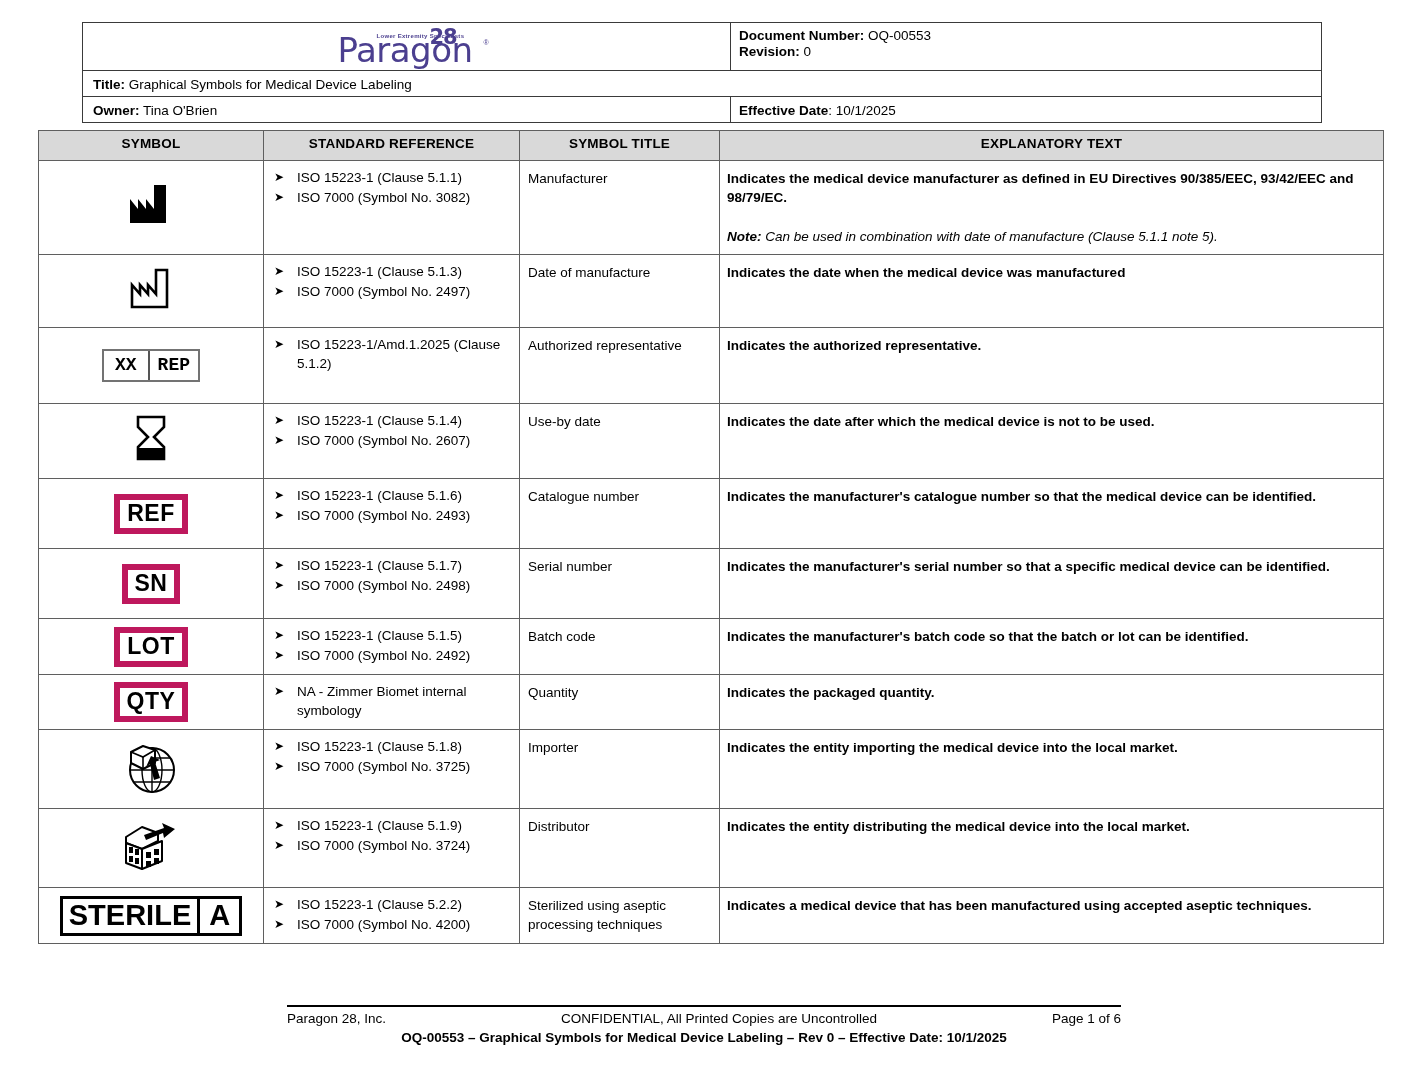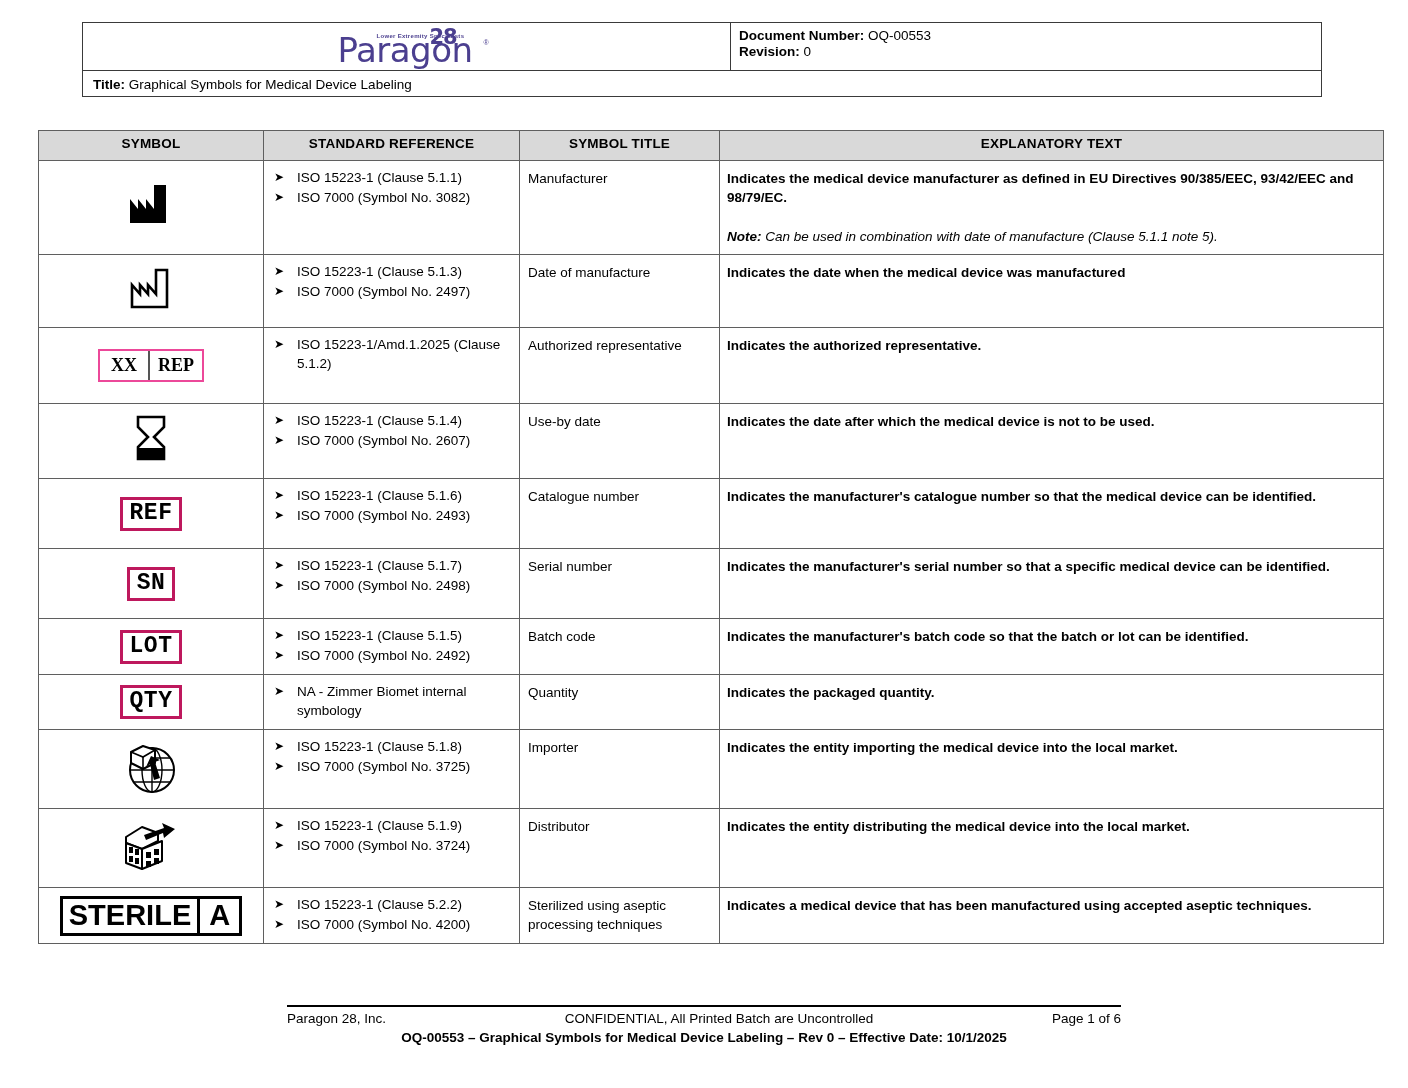--- a/index.html
+++ b/index.html
@@ -190,23 +190,23 @@
     font-family: "DejaVu Sans", sans-serif;
   }
   .note-line { margin-top: 20px; }
   .note-line .note-lbl { font-weight: bold; font-style: italic; }
   .note-line .note-txt { font-style: italic; }
   .exp-p { margin: 0; font-weight: bold; }
 
   
   .boxsym {
     display: inline-block;
-    border: 3px solid #be185d;
+    border: 6px solid #be185d;
     padding: 1px 7px 2px 7px;
-    font-family: Liberation Mono, monospace;
+    font-family: Liberation Sans, sans-serif;
     font-weight: bold;
     font-size: 23px;
     line-height: 25px;
     letter-spacing: 0.5px;
   }
   .sterile-box {
     display: inline-flex;
     border: 3px solid #000;
     align-items: stretch;
     font-family: "Liberation Sans", sans-serif;
@@ -214,23 +214,23 @@
     font-size: 29px;
     line-height: 33px;
   }
   .sterile-box .s-word { padding: 0 6px 1px 6px; }
   .sterile-box .s-a {
     border-left: 3px solid #000;
     padding: 0 9px 1px 9px;
   }
   .repbox {
     display: inline-flex;
-    border: 2px solid #ec4899;
+    border: 2px solid #737373;
     background: #fff;
-    font-family: Liberation Serif, serif;
+    font-family: Liberation Mono, monospace;
     font-weight: bold;
     font-size: 18px;
     line-height: 26px;
   }
   .repbox .r-xx { padding: 1px 11px 2px 11px; }
   .repbox .r-rep {
     border-left: 2px solid #555;
     padding: 1px 8px 2px 8px;
   }
 
@@ -285,20 +285,29 @@
     </div>
   </div>
 
   <div class="hdr-row">
     <div class="hdr-title-cell">
       <span class="b">Title:</span>
       <span>Graphical Symbols for Medical Device Labeling</span>
     </div>
   </div>
 
+  <div class="hdr-row">
+    <div class="hdr-owner-cell">
+      <span class="b">Owner:</span>
+      <span>Tina O'Brien</span>
+    </div>
+    <div class="hdr-eff-cell">
+      <span class="b">Effective Date</span><span>: 10/1/2025</span>
+    </div>
+  </div>
 </div>
 
 <table class="sym-table">
   <colgroup>
     <col class="col-sym">
       <col class="col-ref">
       <col class="col-title">
       <col class="col-exp">
   </colgroup>
   <thead>
@@ -526,17 +535,17 @@
       </td>
     </tr>
 
   </tbody>
 </table>
 
 <div class="footer">
   <div class="footer-rule"></div>
   <div class="footer-top">
     <span>Paragon 28, Inc.</span>
-    <span>CONFIDENTIAL, All Printed Batch are Uncontrolled</span>
+    <span>CONFIDENTIAL, All Printed Copies are Uncontrolled</span>
     <span>Page 1 of 6</span>
   </div>
   <div class="footer-bottom">OQ-00553 – Graphical Symbols for Medical Device Labeling – Rev 0 – Effective Date: 10/1/2025</div>
 </div>
 
 </body></html>

